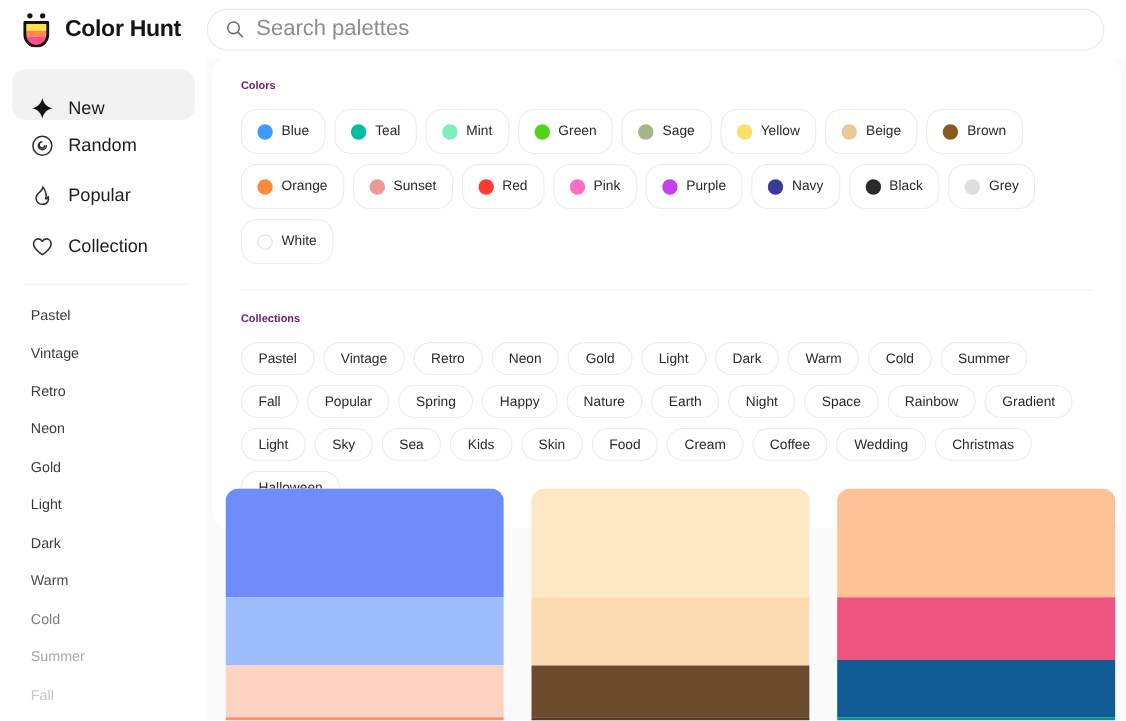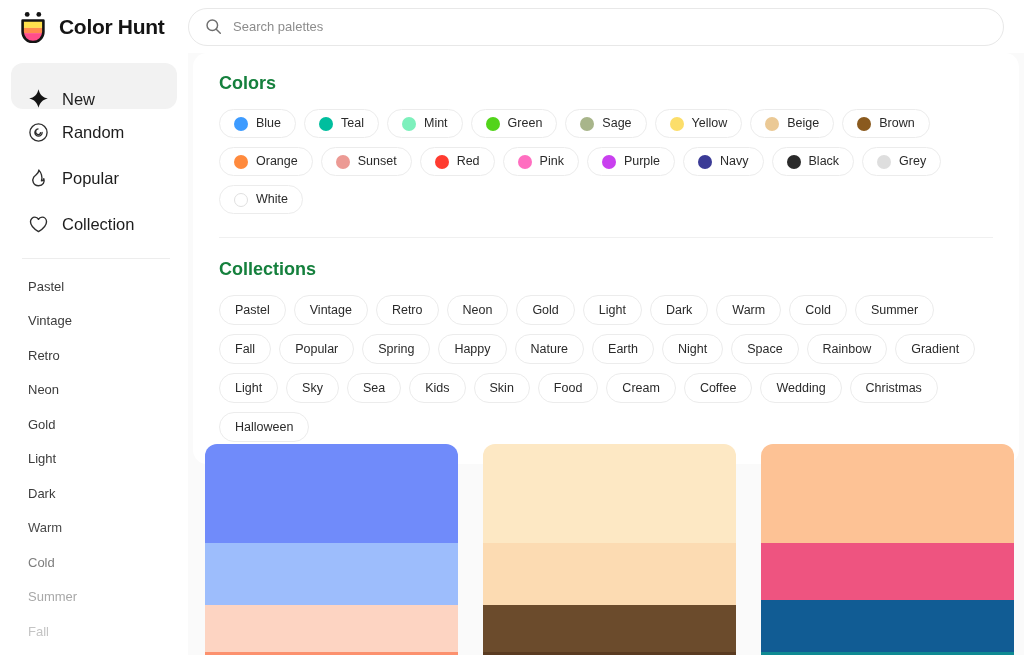--- a/index.html
+++ b/index.html
@@ -73,21 +73,21 @@
   }
 
   .search-icon { width: 17px; height: 17px; flex-shrink: 0; display:block; }
 
   .search-input {
     flex: 1;
     border: none;
     outline: none;
     background: transparent;
     font-family: "Liberation Sans", sans-serif;
-    font-size: 13px;
+    font-size: 20px;
     color: #c2410c;
     height: 100%;
   }
   .search-input::placeholder { color: #8c8c8c; }
 
   
   .sidebar {
     position: absolute;
     top: 53px; left: 0;
     width: 188px;
@@ -152,34 +152,34 @@
   .filter-card {
     position: absolute;
     top: 0px; left: 5px;
     width: 826px;
     background: #ffffff;
     border-radius: 14px;
     padding: 20px 26px 22px 26px;
   }
 
   .section-title {
-    font-size: 18px;
+    font-size: 10px;
     font-weight: bold;
-    color: #15803d;
+    color: #701a75;
     margin-bottom: 15px;
   }
 
   .chiprow {
     display: flex;
     flex-wrap: wrap;
     gap: 9px 8px;
   }
 
   .chip {
-    height: 29px;
+    height: 41px;
     border: 1px solid #ececec;
     border-radius: 15px;
     display: inline-flex;
     align-items: center;
     gap: 8px;
     padding: 0 14px;
     background: #ffffff;
     cursor: pointer;
     white-space: nowrap;
   }

